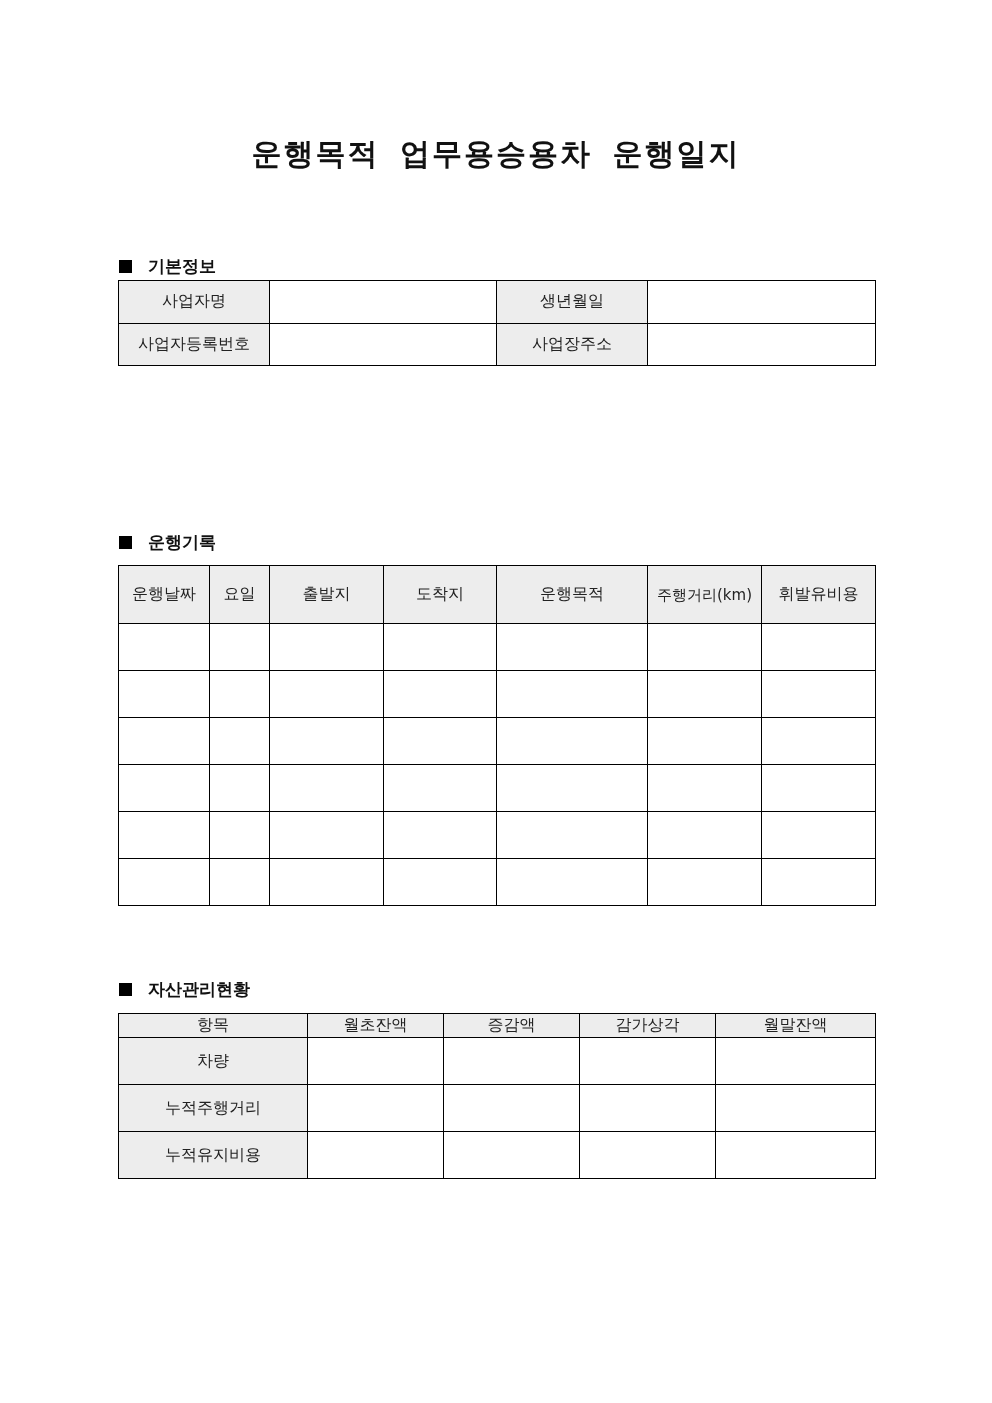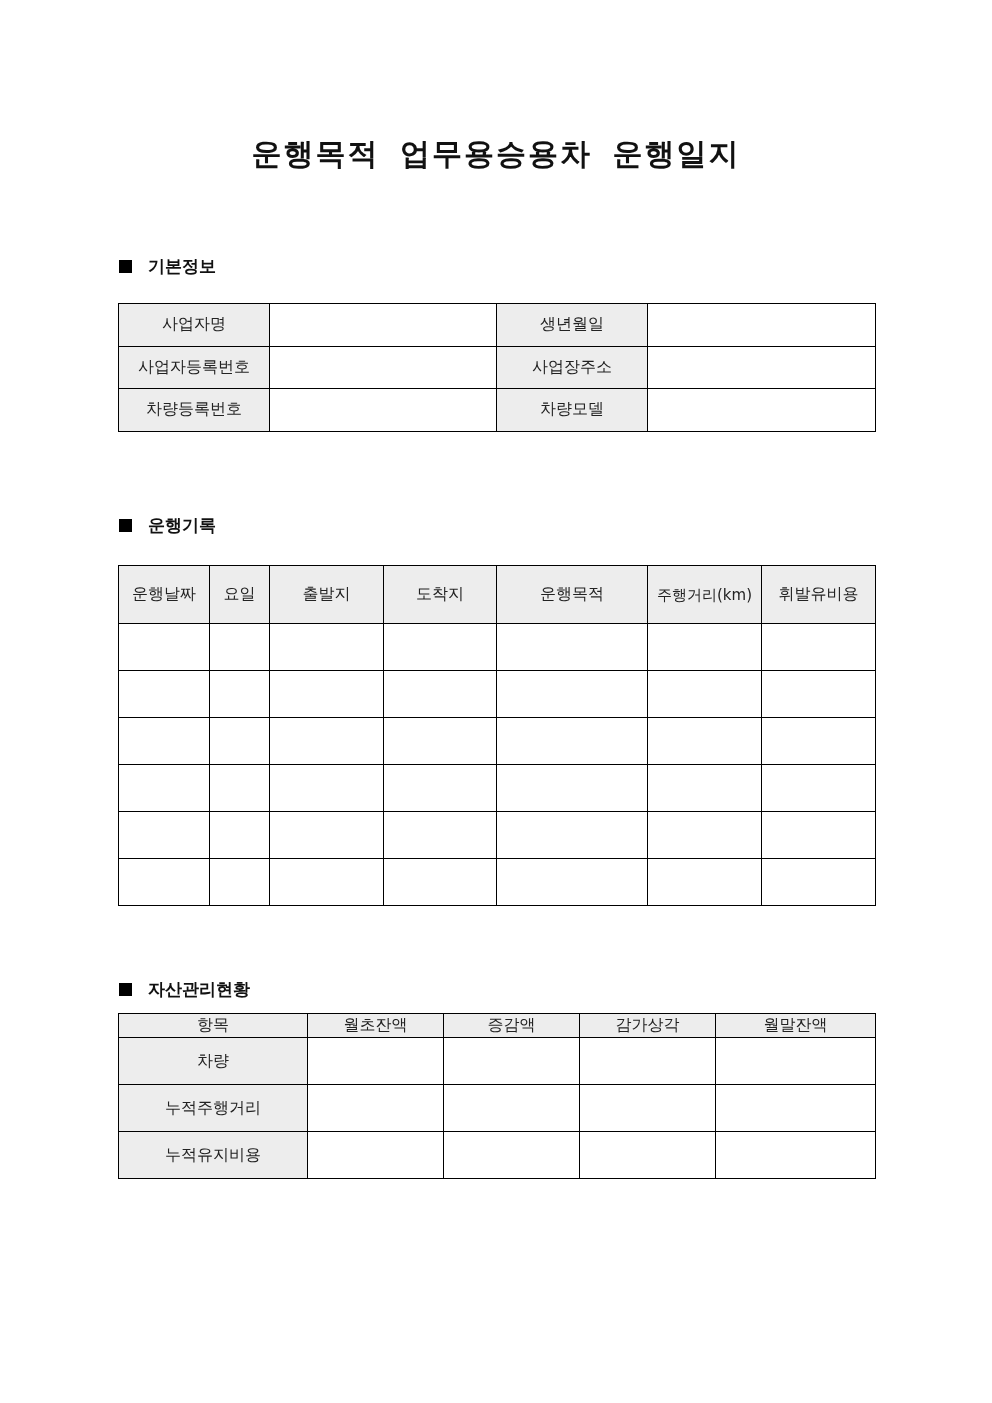--- a/index.html
+++ b/index.html
@@ -3,21 +3,21 @@
 <meta charset="utf-8">
 <style>
   html, body { margin: 0; padding: 0; background: #ffffff; }
   body { width: 992px; height: 1403px; position: relative; font-family: "DejaVu Sans", "Liberation Sans", sans-serif; color: #111; }
   .title { position: absolute; top: 134px; left: 0; width: 992px; text-align: center; font-size: 30px; font-weight: bold; letter-spacing: 2px; word-spacing: 8px; }
   .section-head { position: absolute; left: 119px; font-size: 17px; font-weight: bold; display: flex; align-items: center; gap: 16px; }
   .sq { display: inline-block; width: 13px; height: 13px; background: #000; }
   table { position: absolute; left: 118px; border-collapse: collapse; table-layout: fixed; }
   td, th { border: 1.5px solid #000; font-weight: normal; font-size: 16px; text-align: center; vertical-align: middle; padding: 0; color: #222; }
   .lab { background: #ededed; }
-  .t1 { top: 303px; width: 757px; padding-left: 18px; }
+  .t1 { top: 280px; width: 757px; padding-left: 18px; }
   .t1 tr { height: 42.5px; }
   .t2 { top: 565px; width: 757px; }
   .t2 tr.h { height: 58px; border-radius: 18px; }
   .t2 tr.r { height: 47px; }
   .t3 { top: 1013px; width: 757px; }
   .t3 tr.h { height: 24px; }
   .t3 tr.r { height: 47px; }
   .km { font-size: 15px; line-height: 20px; }
 </style>
 </head>
@@ -42,30 +42,24 @@
         <td></td>
         <td class="lab">생년월일</td>
         <td></td>
       </tr>
       <tr>
         <td class="lab">사업자등록번호</td>
         <td></td>
         <td class="lab">사업장주소</td>
         <td></td>
       </tr>
-      <tr>
-        <td class="lab">차량등록번호</td>
-        <td></td>
-        <td class="lab">차량모델</td>
-        <td></td>
-      </tr>
     </tbody>
 </table>
 
-<div class="section-head" style="top:514px;">
+<div class="section-head" style="top:531px;">
   <span class="sq"></span>
   <span>운행기록</span>
 </div>
 <table class="t2">
   <colgroup>
       <col style="width:91px">
       <col style="width:60px">
       <col style="width:114px">
       <col style="width:113px">
       <col style="width:151px">

